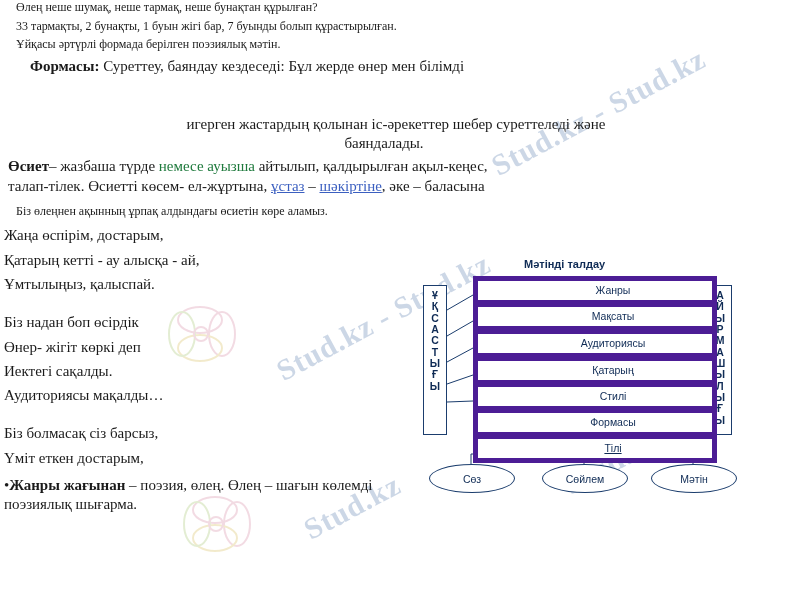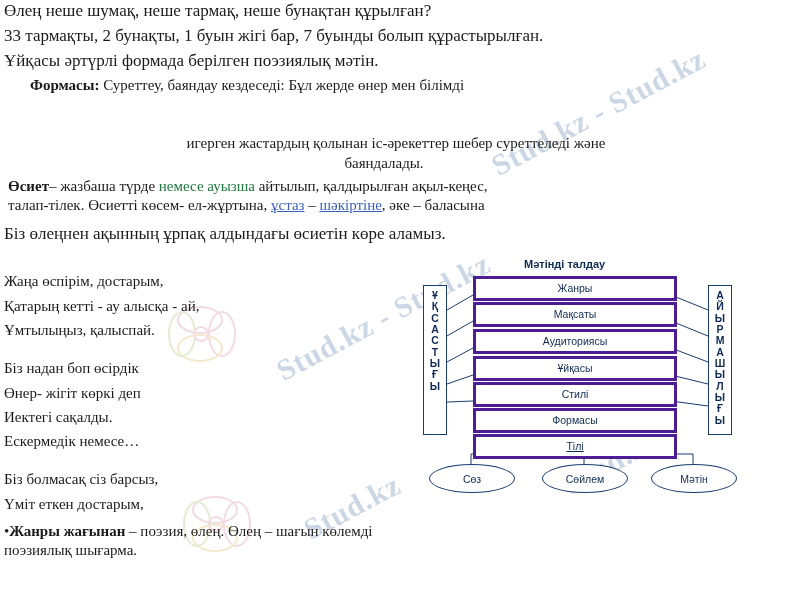--- a/index.html
+++ b/index.html
@@ -51,24 +51,24 @@
   .title {
     text-align: center;
     color: #b81a1a;
     font-weight: bold;
     font-size: 17px;
     margin: 4px 0 4px 0;
     letter-spacing: 0;
   }
 
   .ln {
-    font-size: 17px;
+    font-size: 12px;
     line-height: 1.30;
     margin: 0 0 3px 0;
-    padding-left: 4px;
+    padding-left: 16px;
   }
 
   .block-indent {
     margin: 4px 0 4px 0;
     padding: 0 53px 0 30px;
     font-size: 15px;
     line-height: 1.28;
   }
   .b-formula {
     text-align: left;
@@ -113,30 +113,31 @@
     position: absolute;
     left: 120px;
     top: 0px;
     font-family: "Liberation Sans", sans-serif;
     font-size: 11px;
     font-weight: bold;
     color: #0f2b55;
   }
   .dg-box {
     position: absolute;
-    border: 3px solid #4c1d95;
+    border: 5px solid #4c1d95;
     background: #ffffff;
     font-family: "Liberation Sans", sans-serif;
     font-size: 10.5px;
     color: #0f2b55;
     text-align: center;
     line-height: 1.0;
     display: flex;
     align-items: center;
     justify-content: center;
+    padding-left: 36px;
   }
   .center-col .dg-box { left: 69px; width: 198px; height: 19px; }
 
   .side {
     position: absolute;
     border: 1px solid #1b3d6d;
     background: #fff;
     width: 24px;
     font-family: "Liberation Sans", sans-serif;
     font-size: 10.5px;
@@ -215,29 +216,29 @@
     <span class="l3">баяндалады.</span>
   </div>
 
   <div class="block-indent b-osiet">
     <span class="lead">Өсиет</span><span>– жазбаша түрде </span><span class="green">немесе ауызша</span><span> айтылып, қалдырылған ақыл-кеңес,</span>
     <span class="l2"><span>талап-тілек. Өсиетті көсем- ел-жұртына, </span><a class="lnk" href="#">ұстаз</a><span> – </span><a class="lnk" href="#">шәкіртіне</a><span>, әке – баласына</span></span>
   </div>
 
   <div class="ln" style="margin-top:8px;">Біз өлеңнен ақынның ұрпақ алдындағы өсиетін көре аламыз.</div>
 
-  <div class="poem" style="margin-top:24px;">
+  <div class="poem" style="margin-top:4px;">
     <div>Жаңа өспірім, достарым,</div>
     <div>Қатарың кетті - ау алысқа - ай,</div>
     <div>Ұмтылыңыз, қалыспай.</div>
     <span class="gap"></span>
     <div>Біз надан боп өсірдік</div>
     <div>Өнер- жігіт көркі деп</div>
     <div>Иектегі сақалды.</div>
-    <div>Ескермедік немесе…</div>
+    <div>Аудиториясы мақалды…</div>
     <span class="gap"></span>
     <div></div>
     <div>Біз болмасақ сіз барсыз,</div>
     <div>Үміт еткен достарым,</div>
   </div>
 
   <div class="last" style="margin-top:6px;">
     <div><span>•</span><b>Жанры жағынан</b><span> – поэзия, өлең. Өлең – шағын көлемді</span></div>
     <div>поэзиялық шығарма.</div>
   </div>
@@ -290,21 +291,21 @@
       <div>Л</div>
       <div>Ы</div>
       <div>Ғ</div>
       <div>Ы</div>
     </div>
 
   <div class="center-col">
     <div class="dg-box" style="top:18px;">Жанры</div>
     <div class="dg-box" style="top:44px;">Мақсаты</div>
     <div class="dg-box" style="top:71px;">Аудиториясы</div>
-    <div class="dg-box" style="top:98px;">Ұйқасы</div>
+    <div class="dg-box" style="top:98px;">Қатарың</div>
     <div class="dg-box" style="top:124px;">Стилі</div>
     <div class="dg-box" style="top:150px;">Формасы</div>
     <div class="dg-box" style="top:176px;text-decoration:underline;">Тілі</div>
   </div>
 
   <div class="ellipse el1">Сөз</div>
   <div class="ellipse el2">Сөйлем</div>
   <div class="ellipse el3">Мәтін</div>
 </div>
 

